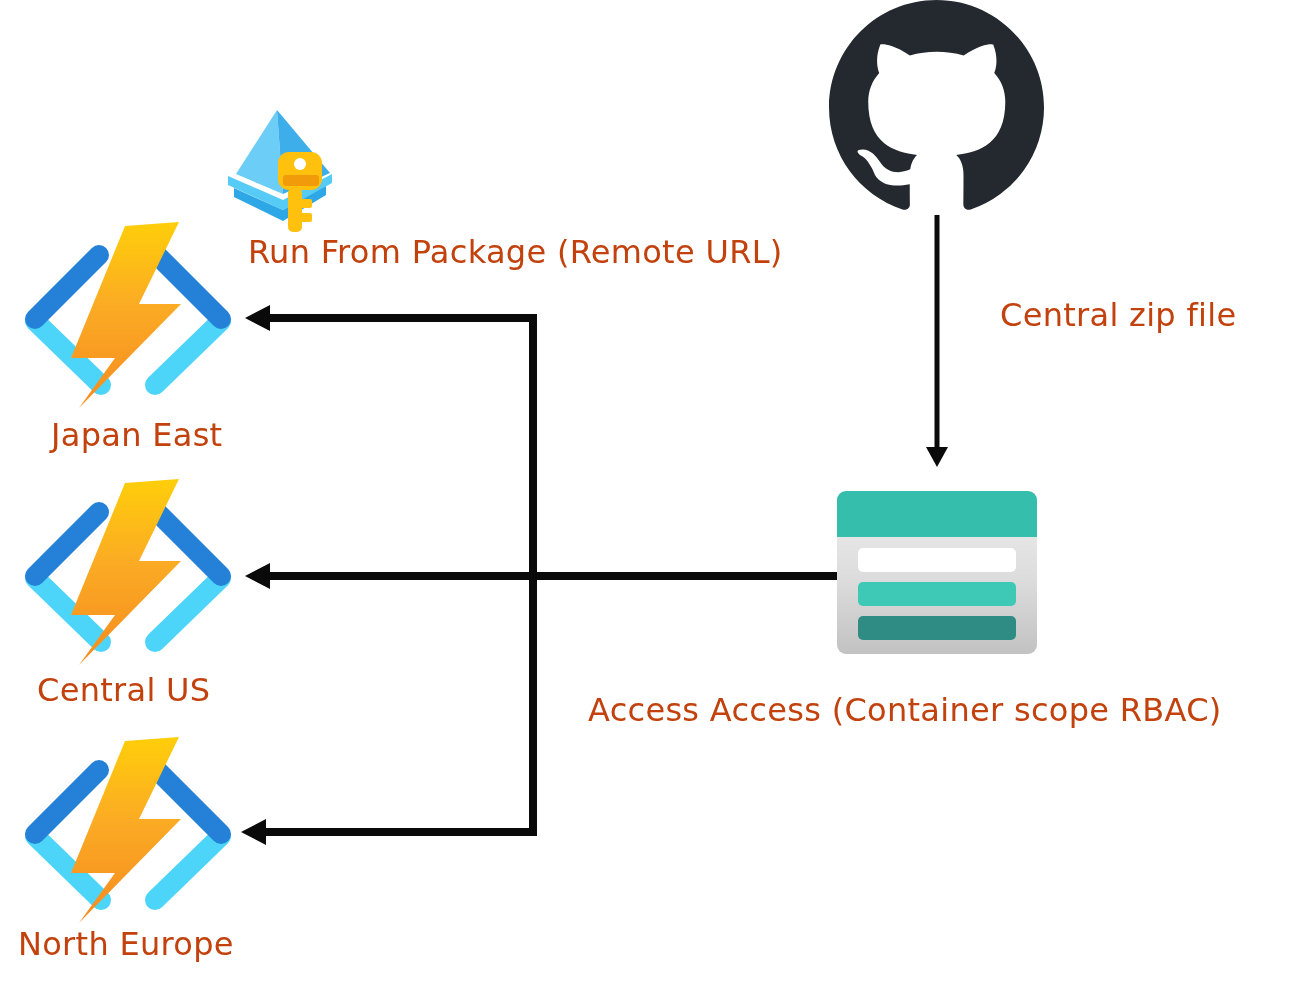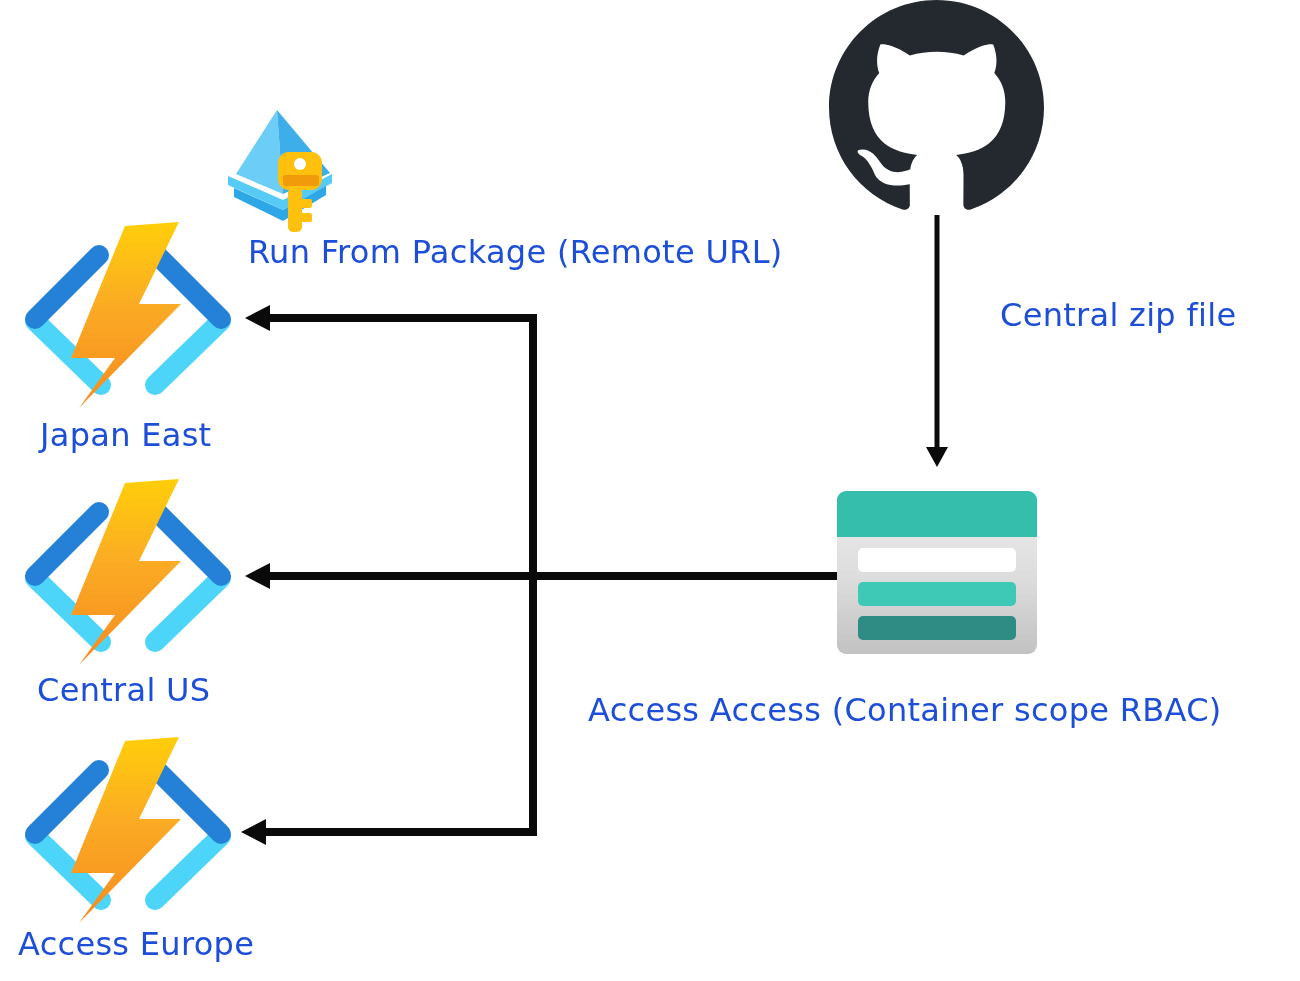--- a/index.html
+++ b/index.html
@@ -7,21 +7,21 @@
     position:relative;
     width:1300px;height:981px;
     background:#ffffff;
     font-family:"DejaVu Sans","Liberation Sans",sans-serif;
     overflow:hidden;
   }
   .overlay{position:absolute;left:0;top:0;pointer-events:none;}
   .node{position:absolute;}
   .lbl{
     position:absolute;
-    color:#1d4ed8;
+    color:#c2410c;
     font-size:32px;
     line-height:1.15;
     white-space:nowrap;
     letter-spacing:0.3px;
   }
 </style>
 </head>
 <body>
 
 <div class="canvas">
@@ -106,29 +106,29 @@
     </svg>
   </div>
 
   <div class="lbl" style="left:248px;top:234px;">Run From Package (Remote URL)</div>
 
   <div class="node" style="left:16px;top:215px;">
     <svg width="222" height="200" viewBox="0 0 220 200">
       <use href="#fnIcon" width="220" height="200"></use>
     </svg>
   </div>
-  <div class="lbl" style="left:40px;top:417px;">Japan East</div>
+  <div class="lbl" style="left:51px;top:417px;">Japan East</div>
 
   <div class="node" style="left:16px;top:472px;">
     <svg width="222" height="200" viewBox="0 0 220 200">
       <use href="#fnIcon" width="220" height="200"></use>
     </svg>
   </div>
   <div class="lbl" style="left:37px;top:672px;">Central US</div>
 
   <div class="node" style="left:16px;top:730px;">
     <svg width="222" height="200" viewBox="0 0 220 200">
       <use href="#fnIcon" width="220" height="200"></use>
     </svg>
   </div>
-  <div class="lbl" style="left:18px;top:926px;">Access Europe</div>
+  <div class="lbl" style="left:18px;top:926px;">North Europe</div>
 
 </div>
 
 </body></html>

